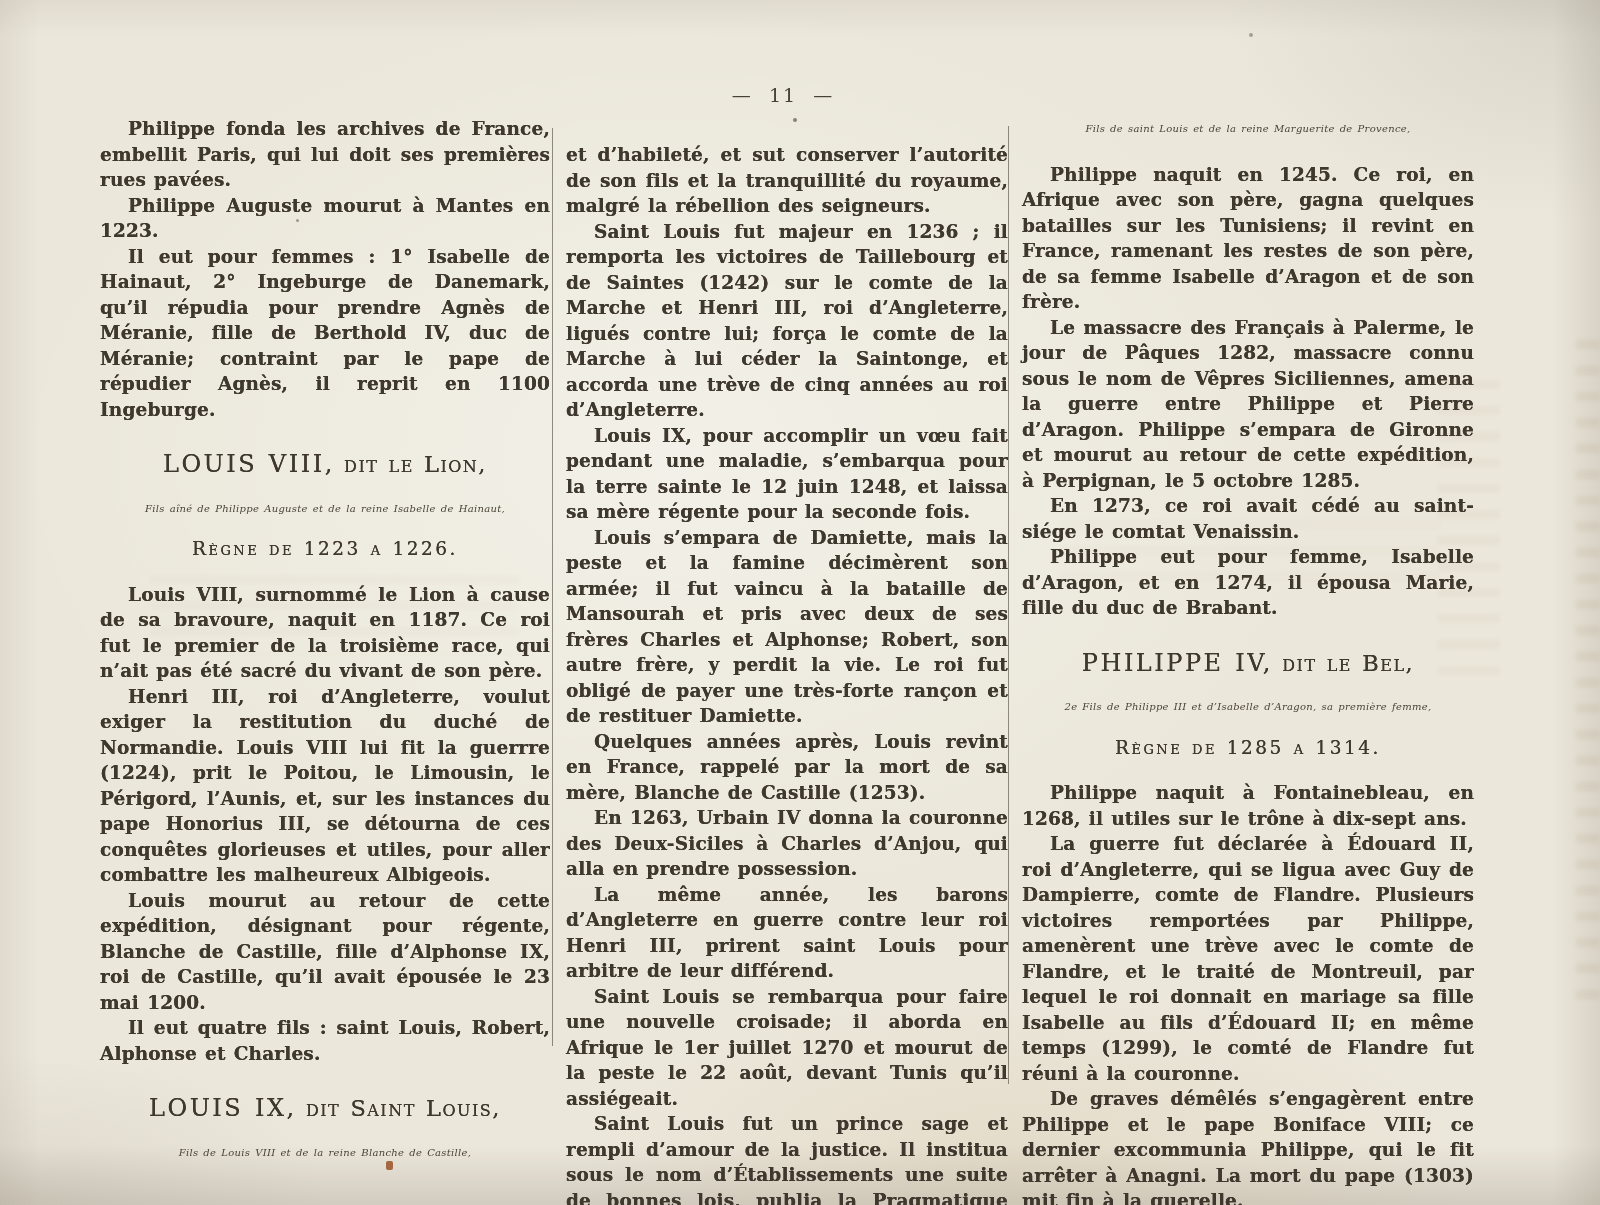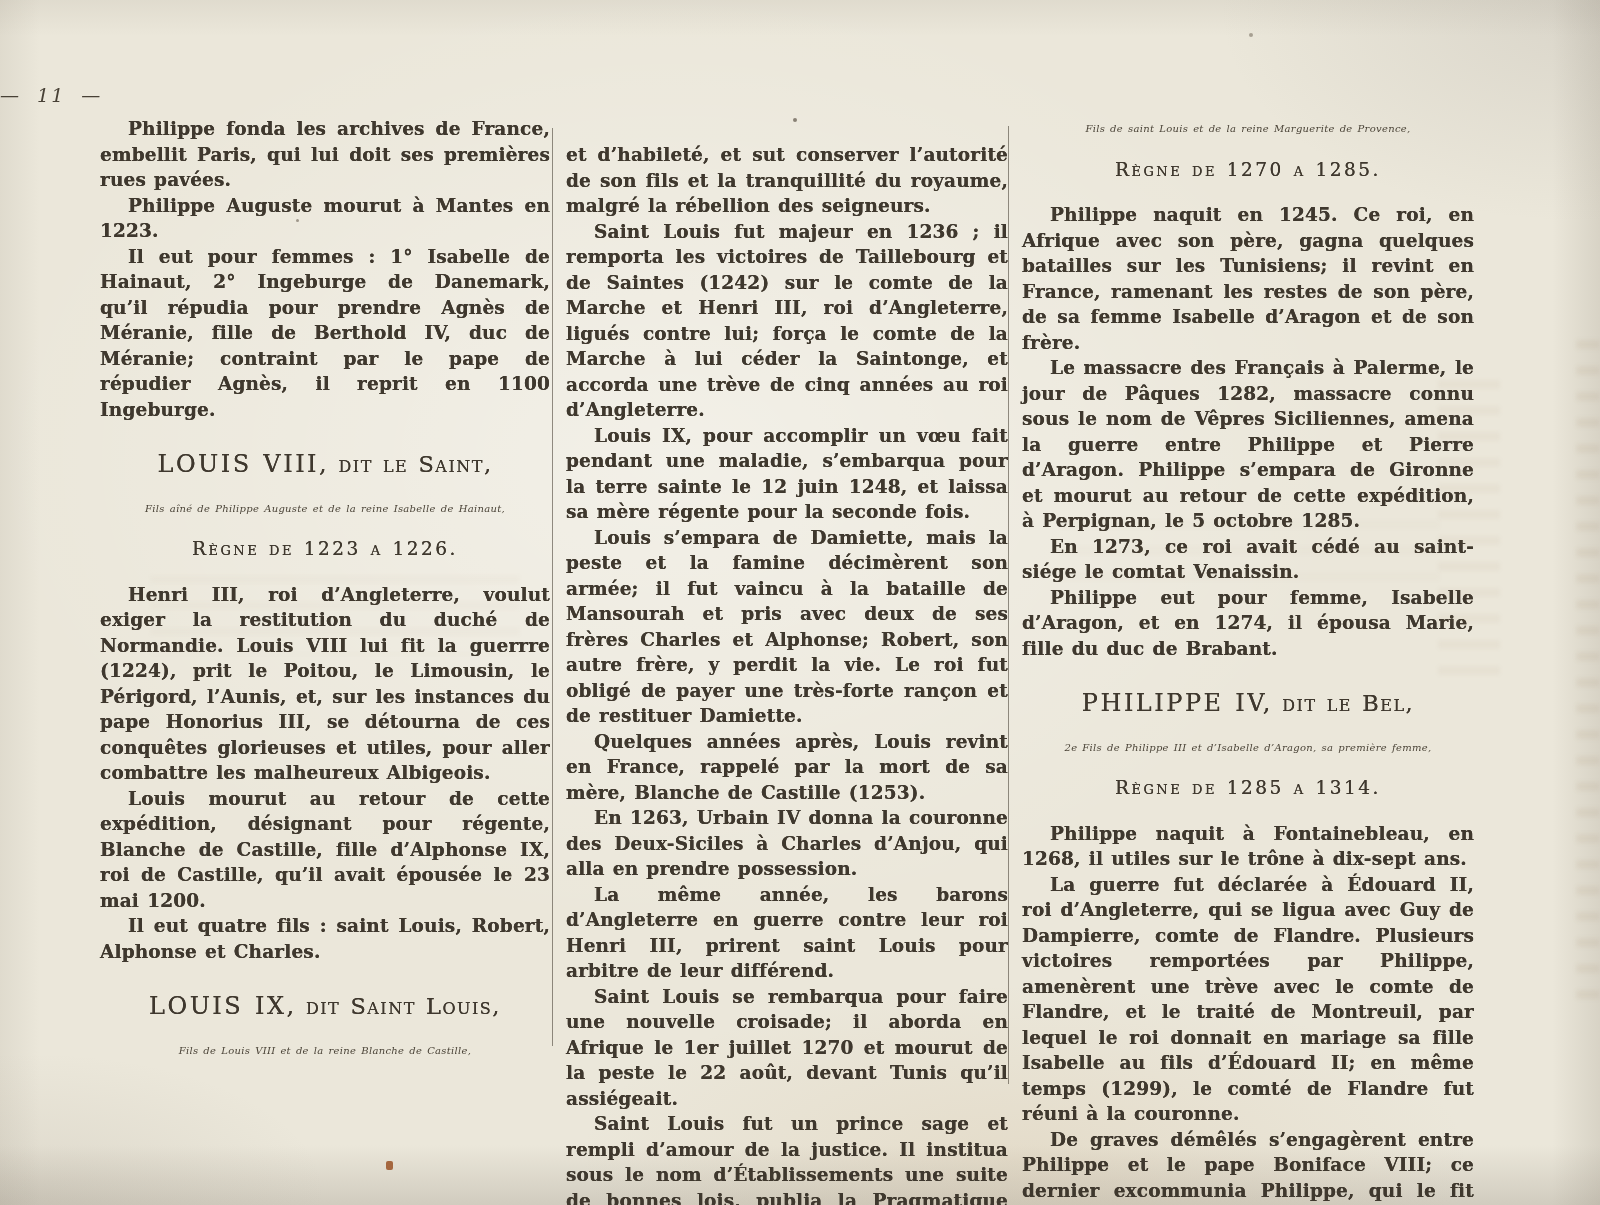--- a/index.html
+++ b/index.html
@@ -15,22 +15,22 @@
     background-image:
       radial-gradient(1100px 760px at 42% 38%, rgba(255,255,255,0.38), rgba(255,255,255,0) 62%),
       radial-gradient(520px 300px at 99% 1%, rgba(150,145,138,0.20), transparent 70%),
       radial-gradient(620px 240px at 64% 96%, rgba(186,152,104,0.14), transparent 72%),
       radial-gradient(420px 200px at 2% 99%, rgba(140,130,115,0.14), transparent 70%),
       linear-gradient(to right, rgba(120,110,95,0.10), transparent 2.5%, transparent 97%, rgba(115,105,90,0.16)),
       linear-gradient(to bottom, rgba(125,115,100,0.10), transparent 3%, transparent 95%, rgba(105,95,82,0.20));
   }
   .pagenum{
     position:absolute;top:84px;left:0;width:1566px;
-    font-size:19px;letter-spacing:2px;
-    white-space:pre;color:#484136;font-style:italic;
+    text-align:center;font-size:19px;letter-spacing:2px;
+    white-space:pre;color:#484136;
   }
   .col{
     position:absolute;text-align:justify;
     font-size:18.5px;line-height:25.5px;
     letter-spacing:0.15px;word-spacing:1.5px;
     text-shadow:0 0 0.4px currentColor;
     hyphens:auto;
   }
   .col-0{left:100px;top:116px;width:450px;}
   .col-1{left:566px;top:142px;width:442px;}
@@ -67,24 +67,25 @@
 <body>
 
 <div class="page">
   <div class="pagenum">—  11  —</div>
 
   <div class="col col-0">
       <p class="para">Philippe fonda les archives de France, embellit Paris, qui lui doit ses premières rues pavées.</p>
       <p class="para">Philippe Auguste mourut à Mantes en 1223.</p>
       <p class="para">Il eut pour femmes : 1° Isabelle de Hainaut, 2° Ingeburge de Danemark, qu’il répudia pour prendre Agnès de Méranie, fille de Berthold IV, duc de Méranie; contraint par le pape de répudier Agnès, il reprit en 1100 Ingeburge.</p>
       <div class="section">
-        <div class="h-title"><span class="h-name">LOUIS VIII,</span> <span class="h-epithet">dit le Saint,</span></div>
+        <div class="h-title"><span class="h-name">LOUIS VIII,</span> <span class="h-epithet">dit le Lion,</span></div>
         <div class="h-fil">Fils aîné de Philippe Auguste et de la reine Isabelle de Hainaut,</div>
         <div class="h-reign">Règne de 1223 a 1226.</div>
       </div>
+      <p class="para">Louis VIII, surnommé le Lion à cause de sa bravoure, naquit en 1187. Ce roi fut le premier de la troisième race, qui n’ait pas été sacré du vivant de son père.</p>
       <p class="para">Henri III, roi d’Angleterre, voulut exiger la restitution du duché de Normandie. Louis VIII lui fit la guerrre (1224), prit le Poitou, le Limousin, le Périgord, l’Aunis, et, sur les instances du pape Honorius III, se détourna de ces conquêtes glorieuses et utiles, pour aller combattre les malheureux Albigeois.</p>
       <p class="para">Louis mourut au retour de cette expédition, désignant pour régente, Blanche de Castille, fille d’Alphonse IX, roi de Castille, qu’il avait épousée le 23 mai 1200.</p>
       <p class="para">Il eut quatre fils : saint Louis, Robert, Alphonse et Charles.</p>
       <div class="section">
         <div class="h-title"><span class="h-name">LOUIS IX,</span> <span class="h-epithet">dit Saint Louis,</span></div>
         <div class="h-fil">Fils de Louis VIII et de la reine Blanche de Castille,</div>
       </div>
     </div>
   <div class="divider divider-1"></div>
   <div class="col col-1">
@@ -96,21 +97,20 @@
       <p class="para">En 1263, Urbain IV donna la couronne des Deux-Siciles à Charles d’Anjou, qui alla en prendre possession.</p>
       <p class="para">La même année, les barons d’Angleterre en guerre contre leur roi Henri III, prirent saint Louis pour arbitre de leur différend.</p>
       <p class="para">Saint Louis se rembarqua pour faire une nouvelle croisade; il aborda en Afrique le 1er juillet 1270 et mourut de la peste le 22 août, devant Tunis qu’il assiégeait.</p>
       <p class="para">Saint Louis fut un prince sage et rempli d’amour de la justice. Il institua sous le nom d’Établissements une suite de bonnes lois, publia la Pragmatique Sanction, destinée à maintenir les libertés de l’Eglise gallicane.</p>
       <p class="para">On doit aussi à ce roi, l’établissement des Quinze-Vingts, fondé, dit-on, pour trois cents chevaliers auxquels les Sarrasins avaient crevé les yeux.</p>
     </div>
   <div class="divider divider-2"></div>
   <div class="col col-2">
       <div class="section">
         <div class="h-fil">Fils de saint Louis et de la reine Marguerite de Provence,</div>
-        <div class="h-reign">Règne de 1270 a 1285.</div>
       </div>
       <p class="para">Philippe naquit en 1245. Ce roi, en Afrique avec son père, gagna quelques batailles sur les Tunisiens; il revint en France, ramenant les restes de son père, de sa femme Isabelle d’Aragon et de son frère.</p>
       <p class="para">Le massacre des Français à Palerme, le jour de Pâques 1282, massacre connu sous le nom de Vêpres Siciliennes, amena la guerre entre Philippe et Pierre d’Aragon. Philippe s’empara de Gironne et mourut au retour de cette expédition, à Perpignan, le 5 octobre 1285.</p>
       <p class="para">En 1273, ce roi avait cédé au saint-siége le comtat Venaissin.</p>
       <p class="para">Philippe eut pour femme, Isabelle d’Aragon, et en 1274, il épousa Marie, fille du duc de Brabant.</p>
       <div class="section">
         <div class="h-title"><span class="h-name">PHILIPPE IV,</span> <span class="h-epithet">dit le Bel,</span></div>
         <div class="h-fil">2e Fils de Philippe III et d’Isabelle d’Aragon, sa première femme,</div>
         <div class="h-reign">Règne de 1285 a 1314.</div>
       </div>

